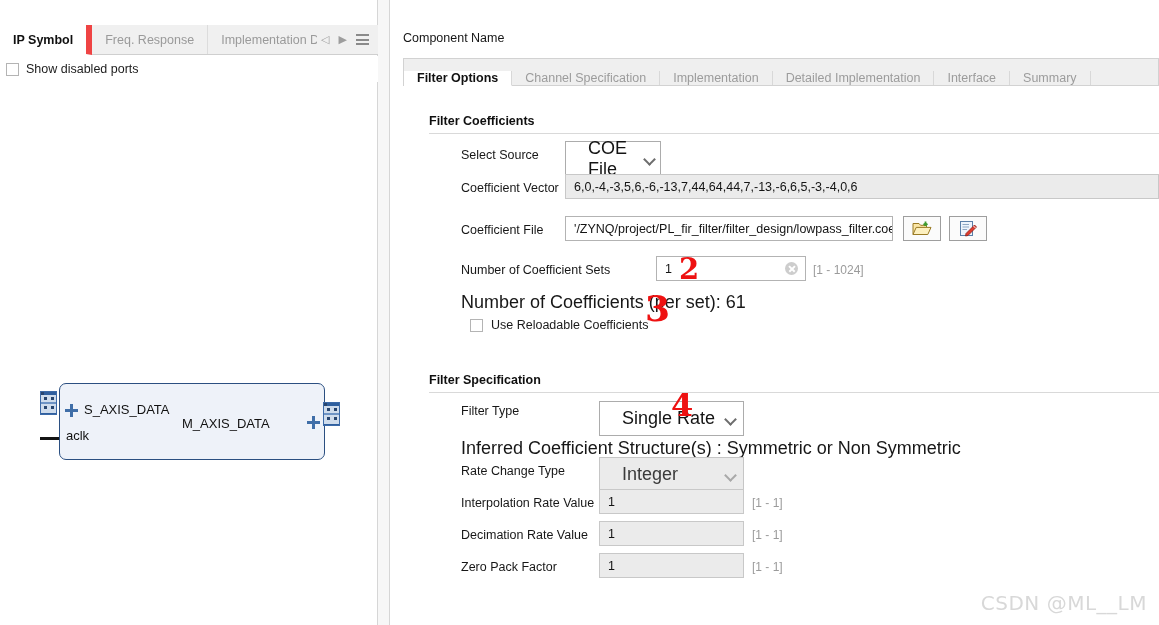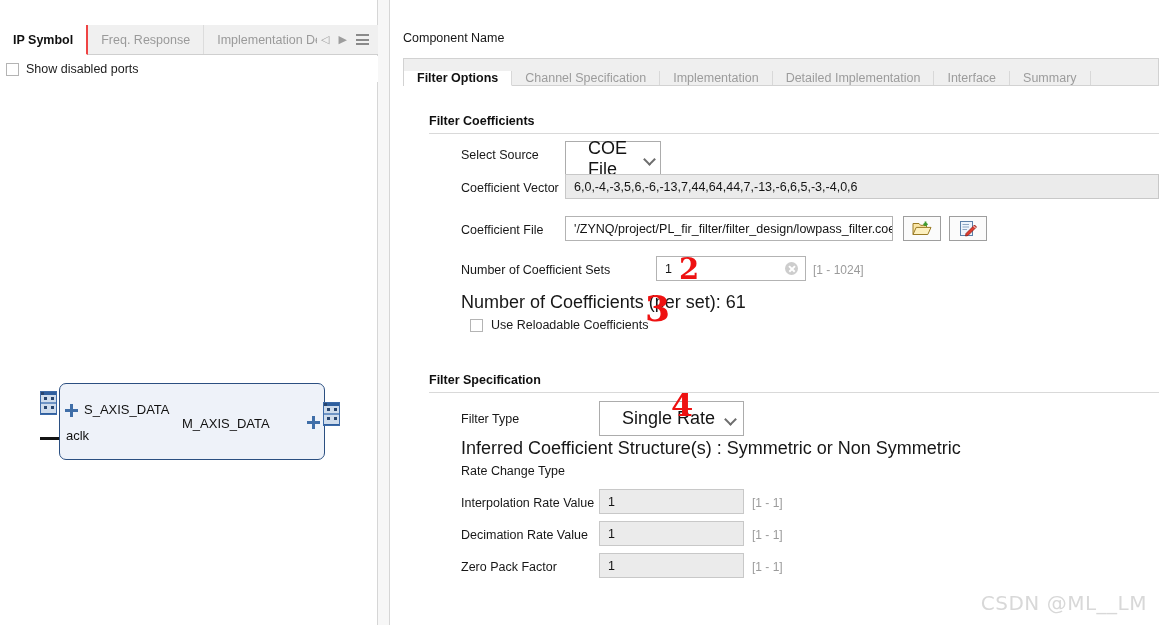--- a/index.html
+++ b/index.html
@@ -38,21 +38,21 @@
     font-size: 12.5px;
     color: #9a9a9a;
     border-right: 1px solid #dcdcdc;
     white-space: nowrap;
     background: #f0f0f0;
   }
   .ltab.active {
     background: #ffffff;
     color: #101010;
     font-weight: bold;
-    border-right: 2px solid #ef4444;
+    border-right: 6px solid #ef4444;
     border-bottom: 1px solid #ffffff;
     margin-bottom: -1px;
   }
   .ltab.clipped {
     max-width: 126px; overflow: hidden;
     border-right: none;
   }
   #ltab-nav {
     display: flex; align-items: center; gap: 9px;
     margin-left: auto; padding: 0 9px 0 4px;
@@ -435,29 +435,33 @@
       <div class="static-text" style="left:58px; top:206px;">Number of Coefficients (per set): 61</div>
 
       <div class="chkrow" style="left:67px; top:232px;">
         <span class="chk"></span>
         <span>Use Reloadable Coefficients</span>
       </div>
 
       <div class="section-title" style="left:26px; top:287px;">Filter Specification</div>
       <div class="section-rule" style="left:26px; top:306px; width:730px;"></div>
 
-      <div class="field-label" style="left:58px; top:326px;text-align:right;">Filter Type</div>
+      <div class="field-label" style="left:58px; top:318px;text-align:right;">Filter Type</div>
       <div class="combo" style="left:196px; top:315px; width:145px;">
         <span>Single Rate</span>
         <span class="caret"></span>
       </div>
 
       <div class="static-text" style="left:58px; top:352px;">Inferred Coefficient Structure(s) : Symmetric or Non Symmetric</div>
 
       <div class="field-label" style="left:58px; top:378px;">Rate Change Type</div>
+      <div class="combo disabled" style="left:196px; top:371px; width:145px;">
+        <span>Integer</span>
+        <span class="caret"></span>
+      </div>
 
       <div class="field-label" style="left:58px; top:410px;">Interpolation Rate Value</div>
       <div class="textfield readonly" style="left:196px; top:403px; width:145px;">1</div>
       <div class="hint" style="left:349px; top:410px;">[1 - 1]</div>
 
       <div class="field-label" style="left:58px; top:442px;">Decimation Rate Value</div>
       <div class="textfield readonly" style="left:196px; top:435px; width:145px;">1</div>
       <div class="hint" style="left:349px; top:442px;">[1 - 1]</div>
 
       <div class="field-label" style="left:58px; top:474px;">Zero Pack Factor</div>

